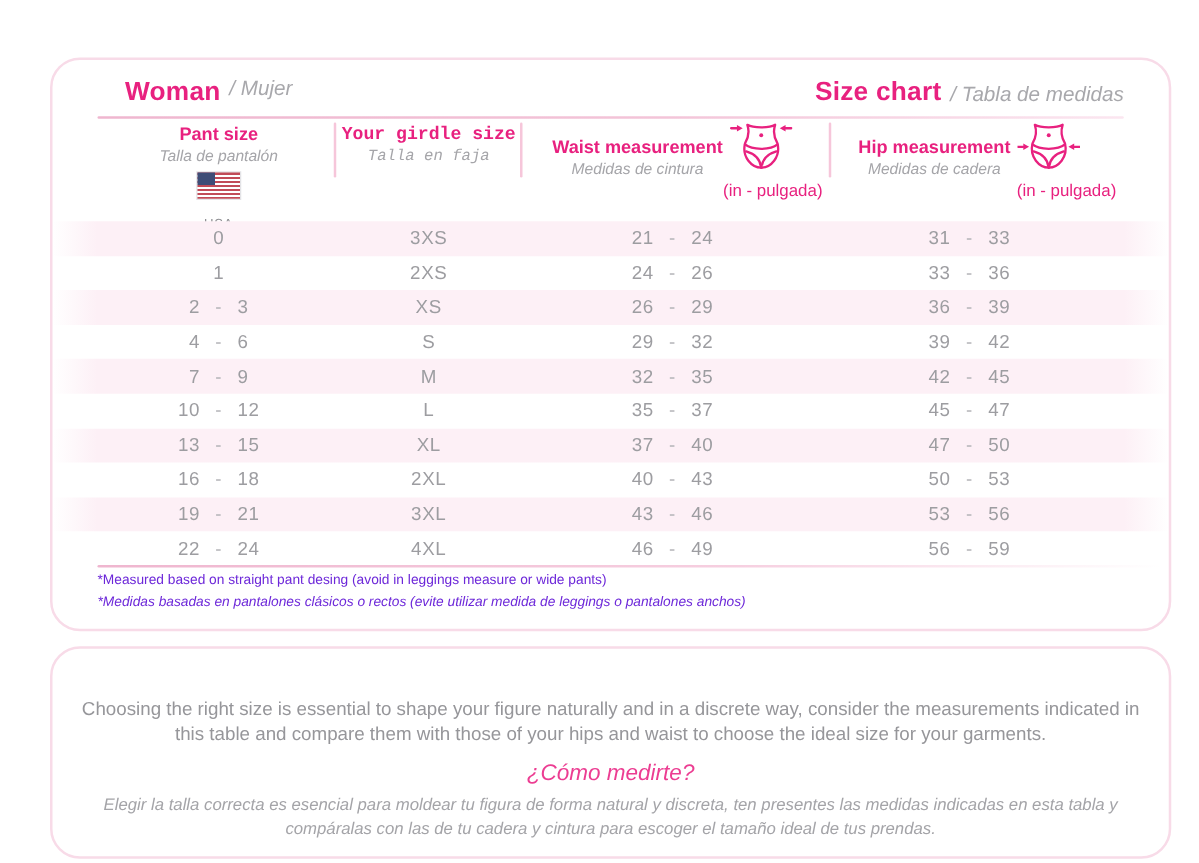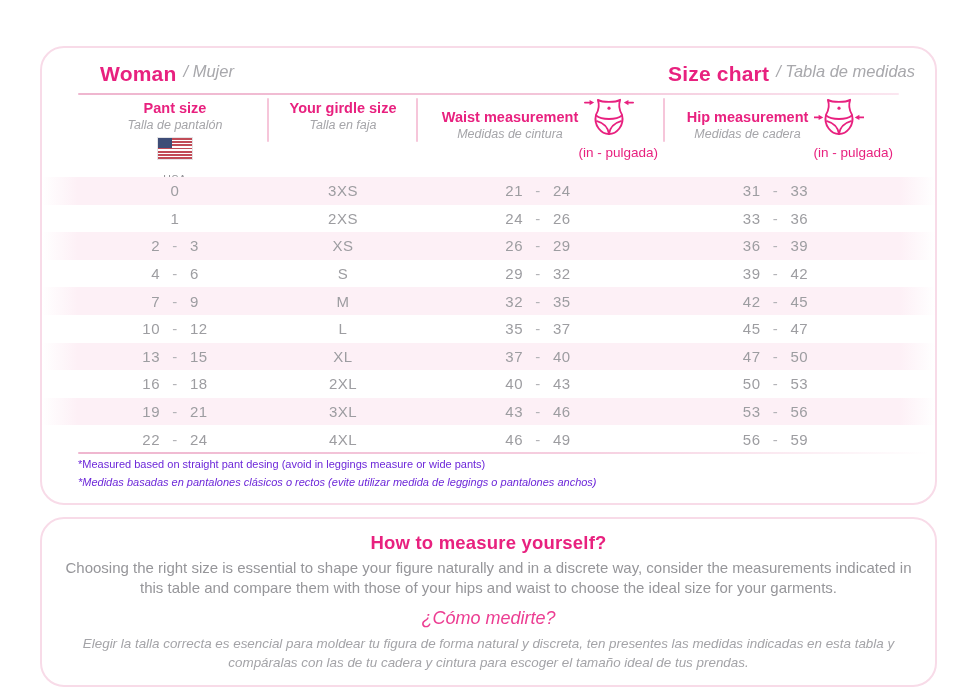--- a/index.html
+++ b/index.html
@@ -17,30 +17,30 @@
   }
   .card{
     position:absolute;left:40px;width:897px;background:#fff;
     border:2px solid var(--border-pink);border-radius:24px;box-sizing:border-box;
   }
   #card-size-chart{top:46px;height:459px;}
   #card-how-to{top:517px;height:170px;}
 
   
   .title-left{position:absolute;left:58px;top:14px;display:flex;align-items:flex-start;white-space:nowrap;}
-  .title-right{position:absolute;right:20px;top:14px;display:flex;align-items:flex-start;white-space:nowrap;}
+  .title-right{position:absolute;right:36px;top:14px;display:flex;align-items:flex-end;white-space:nowrap;}
   .title-main{font-size:21px;font-weight:700;color:var(--pink);letter-spacing:.2px;}
   .title-sub{font-size:16.5px;font-style:italic;color:#a8a8ac;margin-left:7px;}
   .hr-top{position:absolute;left:36px;right:36px;top:45px;height:2px;border-radius:1px;
     background:linear-gradient(90deg,#efb6cf 0%,#f3c4d8 55%,#fbe6f0 100%);}
 
   
   .hcell{position:absolute;top:52px;display:flex;justify-content:center;align-items:flex-end;}
   .hcell.c1{left:38px;width:190px;}
-  .hcell.c2{left:226px;width:150px;}
+  .hcell.c2{left:226px;width:150px;font-family:Liberation Mono, monospace;}
   .hcell.c3{left:376px;width:240px;}
   .hcell.c4{left:616px;width:235px;}
   .hstack{text-align:center;}
   .hen{font-size:14.5px;font-weight:700;color:var(--pink);}
   .hes{font-size:12.5px;font-style:italic;color:#a5a5a9;margin-top:2px;}
   .hicon{margin-left:6px;margin-top:-4px;flex:0 0 auto;}
   .vdiv{position:absolute;top:50px;height:44px;width:2px;background:#f6c6da;border-radius:1px;}
   .vdiv.d1{left:225px;} .vdiv.d2{left:374px;} .vdiv.d3{left:621px;}
 
   .unit{position:absolute;top:97px;text-align:right;color:var(--pink);font-size:13.5px;}
@@ -369,17 +369,16 @@
         </div>
       </div>
     </div>
 
   <div class="hr-bottom"></div>
   <div class="footnote en">*Measured based on straight pant desing (avoid in leggings measure or wide pants)</div>
   <div class="footnote es">*Medidas basadas en pantalones clásicos o rectos (evite utilizar medida de leggings o pantalones anchos)</div>
 </div>
 
 <div class="card" id="card-how-to">
-  <div class="howto-title">How to measure yourself?</div>
   <div class="howto-body-en">Choosing the right size is essential to shape your figure naturally and in a discrete way, consider the measurements indicated in this table and compare them with those of your hips and waist to choose the ideal size for your garments.</div>
   <div class="howto-title-es">¿Cómo medirte?</div>
   <div class="howto-body-es">Elegir la talla correcta es esencial para moldear tu figura de forma natural y discreta, ten presentes las medidas indicadas en esta tabla y compáralas con las de tu cadera y cintura para escoger el tamaño ideal de tus prendas.</div>
 </div>
 
 </body></html>

